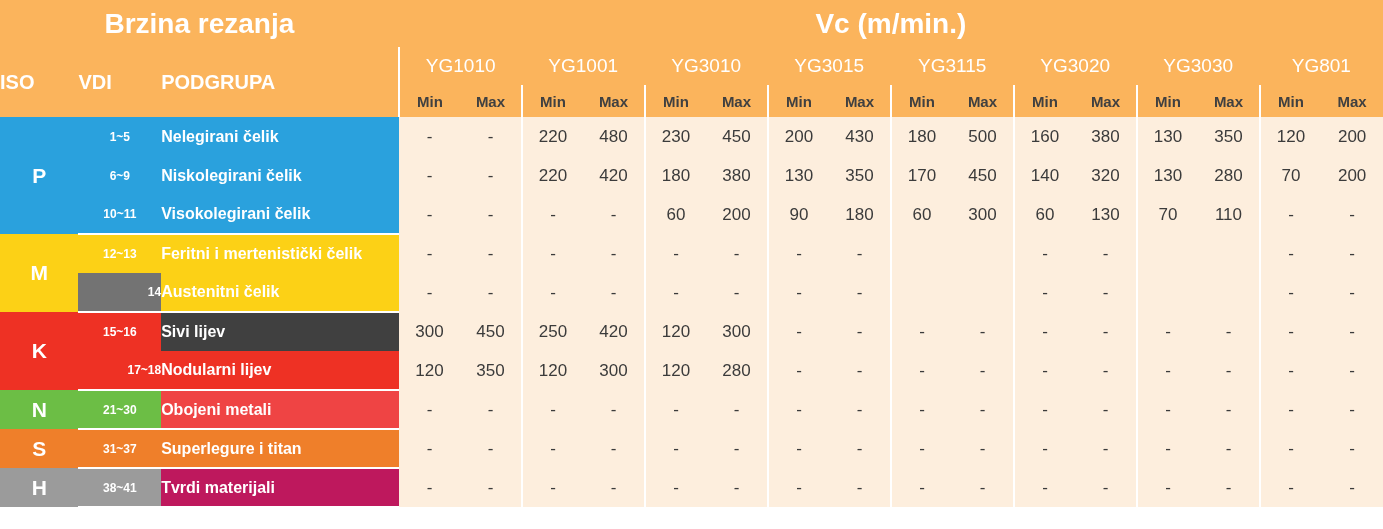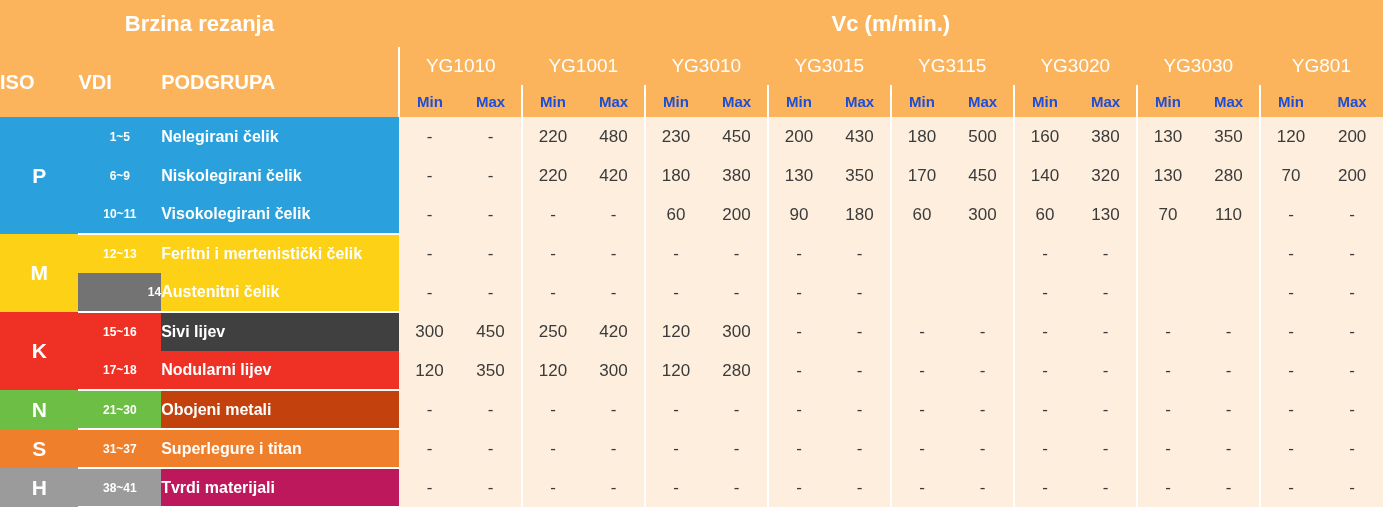--- a/index.html
+++ b/index.html
@@ -22,21 +22,21 @@
     padding: 0;
     margin: 0;
     border: 0;
   }
 
   
   .hdr-band {
     background: #fbb45c;
     color: #ffffff;
     font-weight: bold;
-    font-size: 22px;
+    font-size: 28px;
     text-align: center;
     height: 47px;
     vertical-align: middle;
     border-right: 2px solid #ffffff;
   }
   .hdr-band.right {
     border-right: 0;
   }
 
   
@@ -61,21 +61,21 @@
     font-weight: normal;
     font-size: 19px;
     text-align: center;
     vertical-align: middle;
     height: 38px;
     border-right: 2px solid #ffffff;
   }
   .grade-name.last { border-right: 0; }
   .minmax {
     background: #fbb45c;
-    color: #1d4ed8;
+    color: #404040;
     font-size: 15px;
     text-align: center;
     vertical-align: middle;
     height: 32px;
   }
   .minmax.sep { border-right: 2px solid #ffffff; }
 
   
   .iso-cell {
     color: #ffffff;
@@ -303,21 +303,21 @@
         <td class="val">-</td>
         <td class="val sep">-</td>
         <td class="val">-</td>
         <td class="val sep">-</td>
         <td class="val">-</td>
         <td class="val sep">-</td>
         <td class="val">-</td>
         <td class="val">-</td>
       </tr>
       <tr class="row-h39 row-last">
-        <td class="vdi-cell" style="background: rgb(238, 49, 36);">17~18</td>
+        <td class="vdi-cell" style="background: rgb(238, 49, 36); text-align: right;">17~18</td>
         <td class="sub-cell" style="background: rgb(238, 49, 36);">Nodularni lijev</td>
         <td class="val">120</td>
         <td class="val sep">350</td>
         <td class="val">120</td>
         <td class="val sep">300</td>
         <td class="val">120</td>
         <td class="val sep">280</td>
         <td class="val">-</td>
         <td class="val sep">-</td>
         <td class="val">-</td>
@@ -325,21 +325,21 @@
         <td class="val">-</td>
         <td class="val sep">-</td>
         <td class="val">-</td>
         <td class="val sep">-</td>
         <td class="val">-</td>
         <td class="val">-</td>
       </tr>
       <tr class="row-h39 row-last">
         <td class="iso-cell" rowspan="1" style="background: rgb(108, 190, 69);">N</td>
         <td class="vdi-cell" style="background: rgb(108, 190, 69);">21~30</td>
-        <td class="sub-cell" style="background: #c2410c;">Obojeni metali</td>
+        <td class="sub-cell" style="background: #ef4444;">Obojeni metali</td>
         <td class="val">-</td>
         <td class="val sep">-</td>
         <td class="val">-</td>
         <td class="val sep">-</td>
         <td class="val">-</td>
         <td class="val sep">-</td>
         <td class="val">-</td>
         <td class="val sep">-</td>
         <td class="val">-</td>
         <td class="val sep">-</td>

